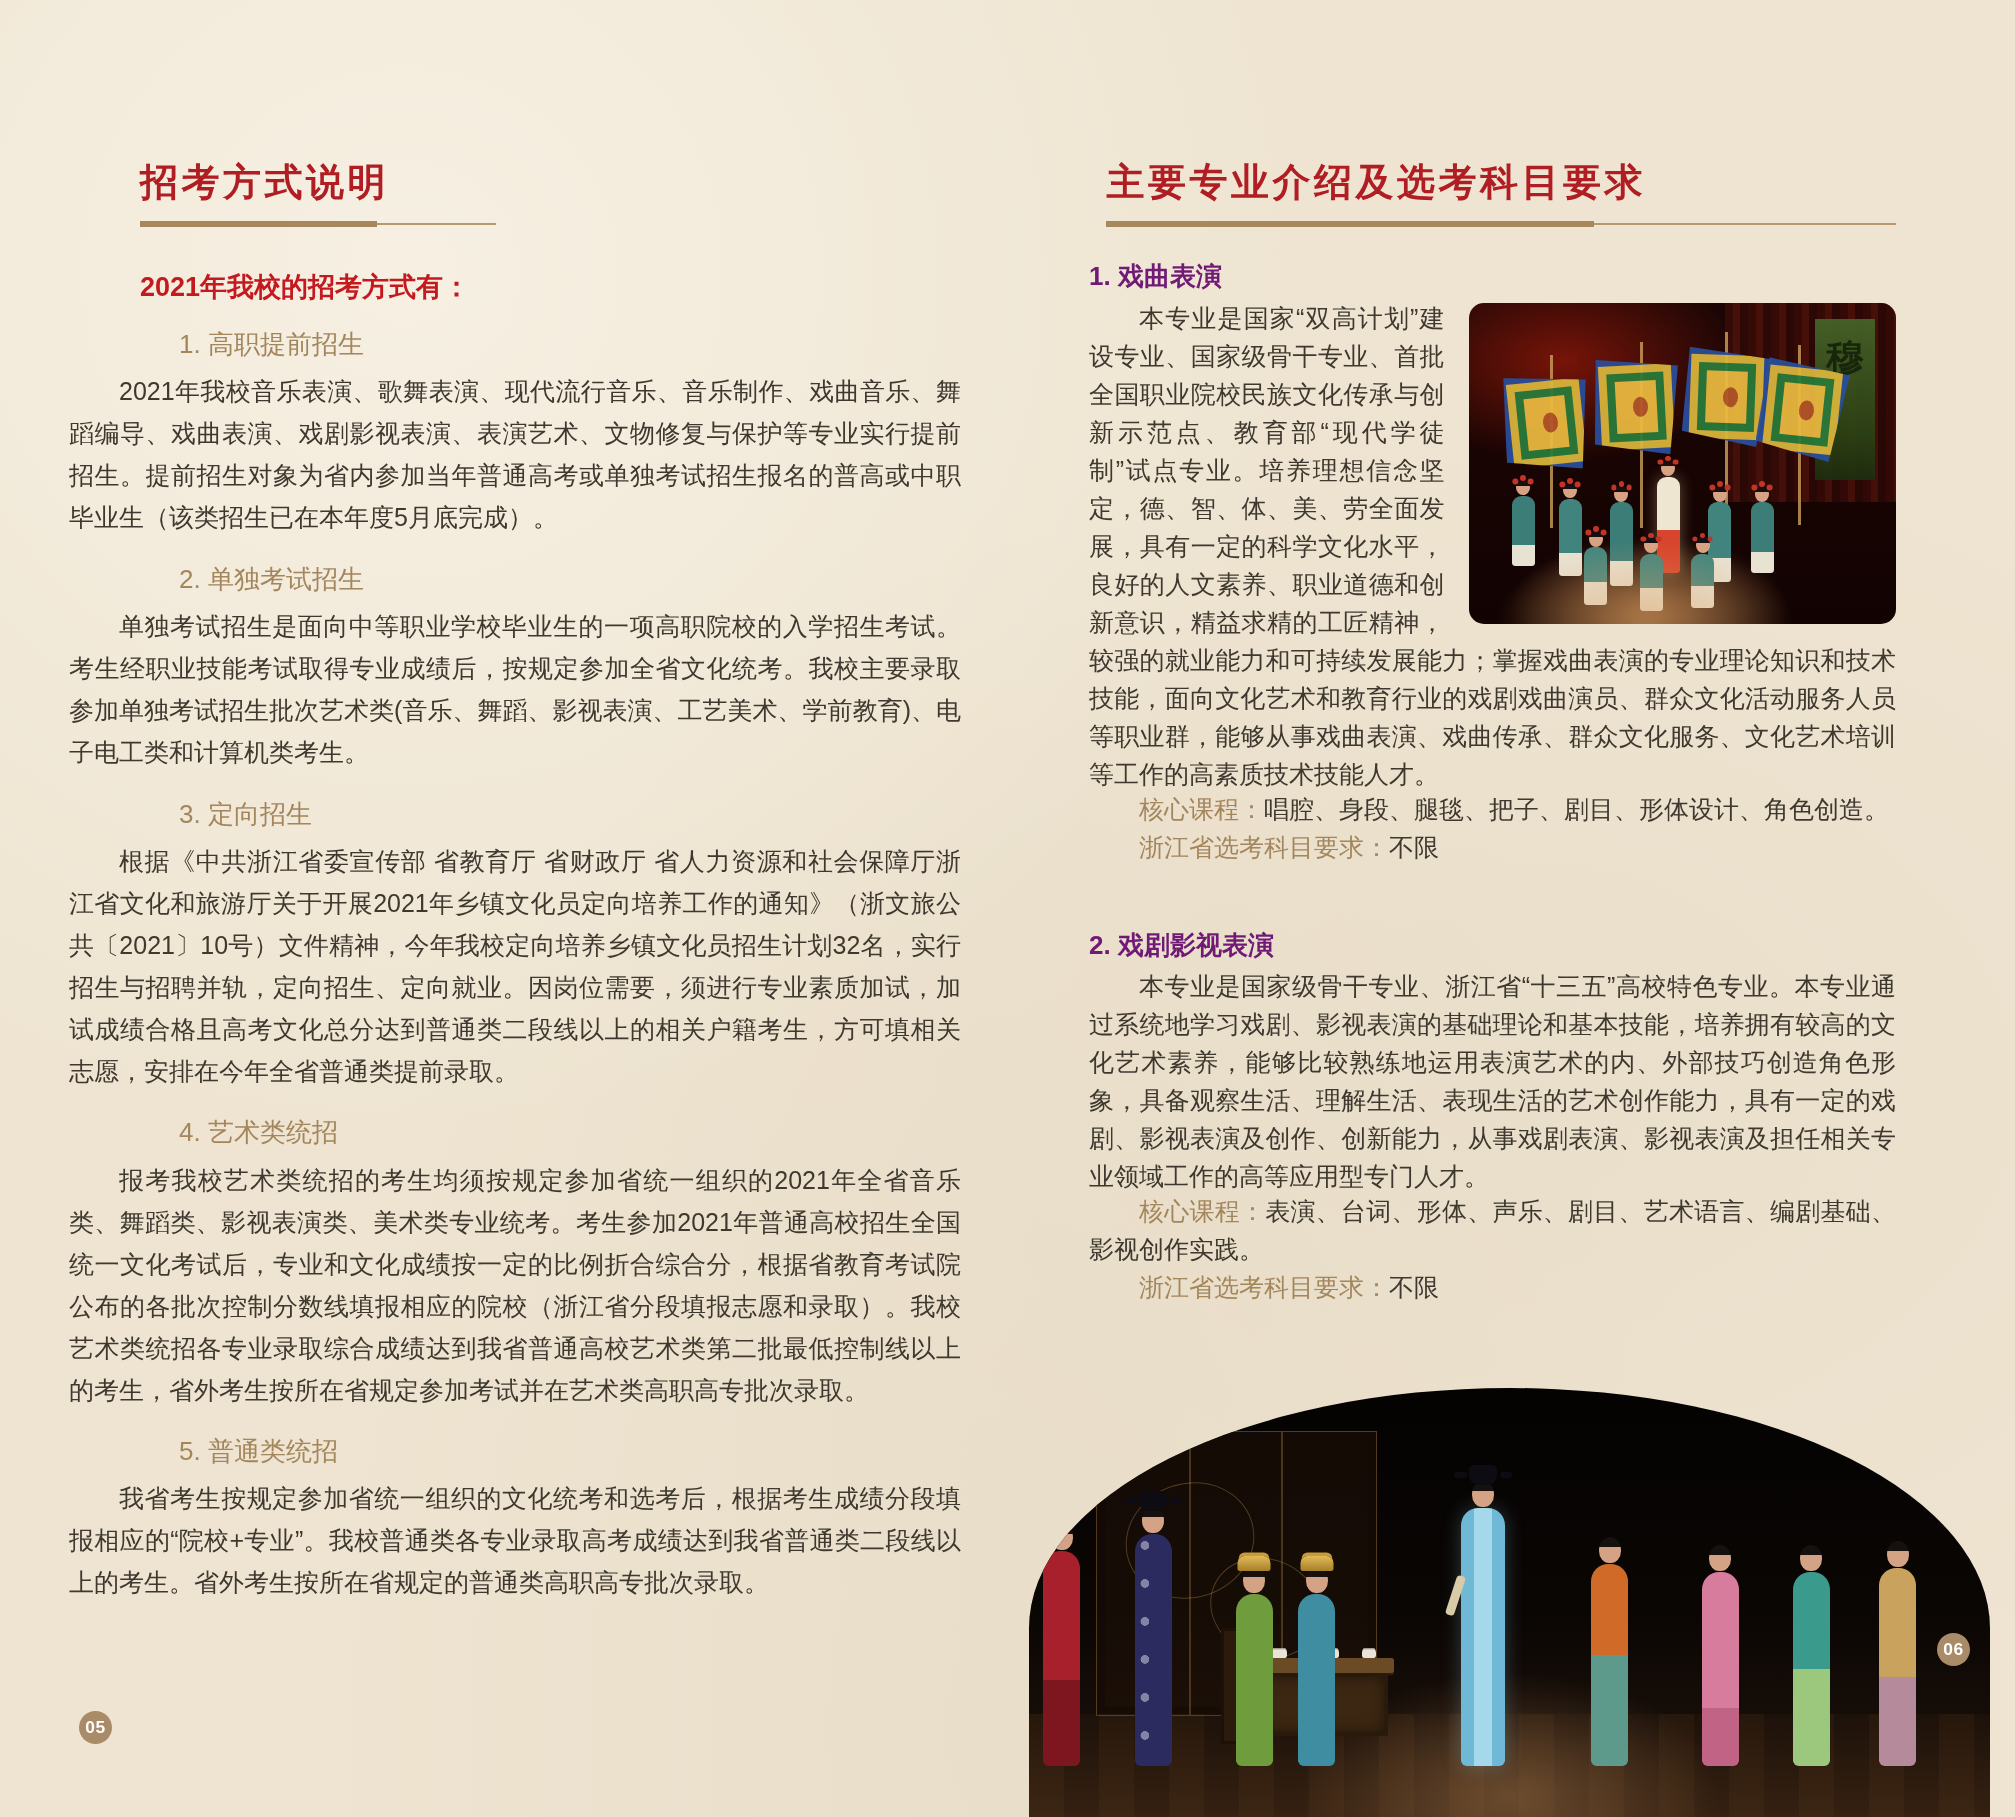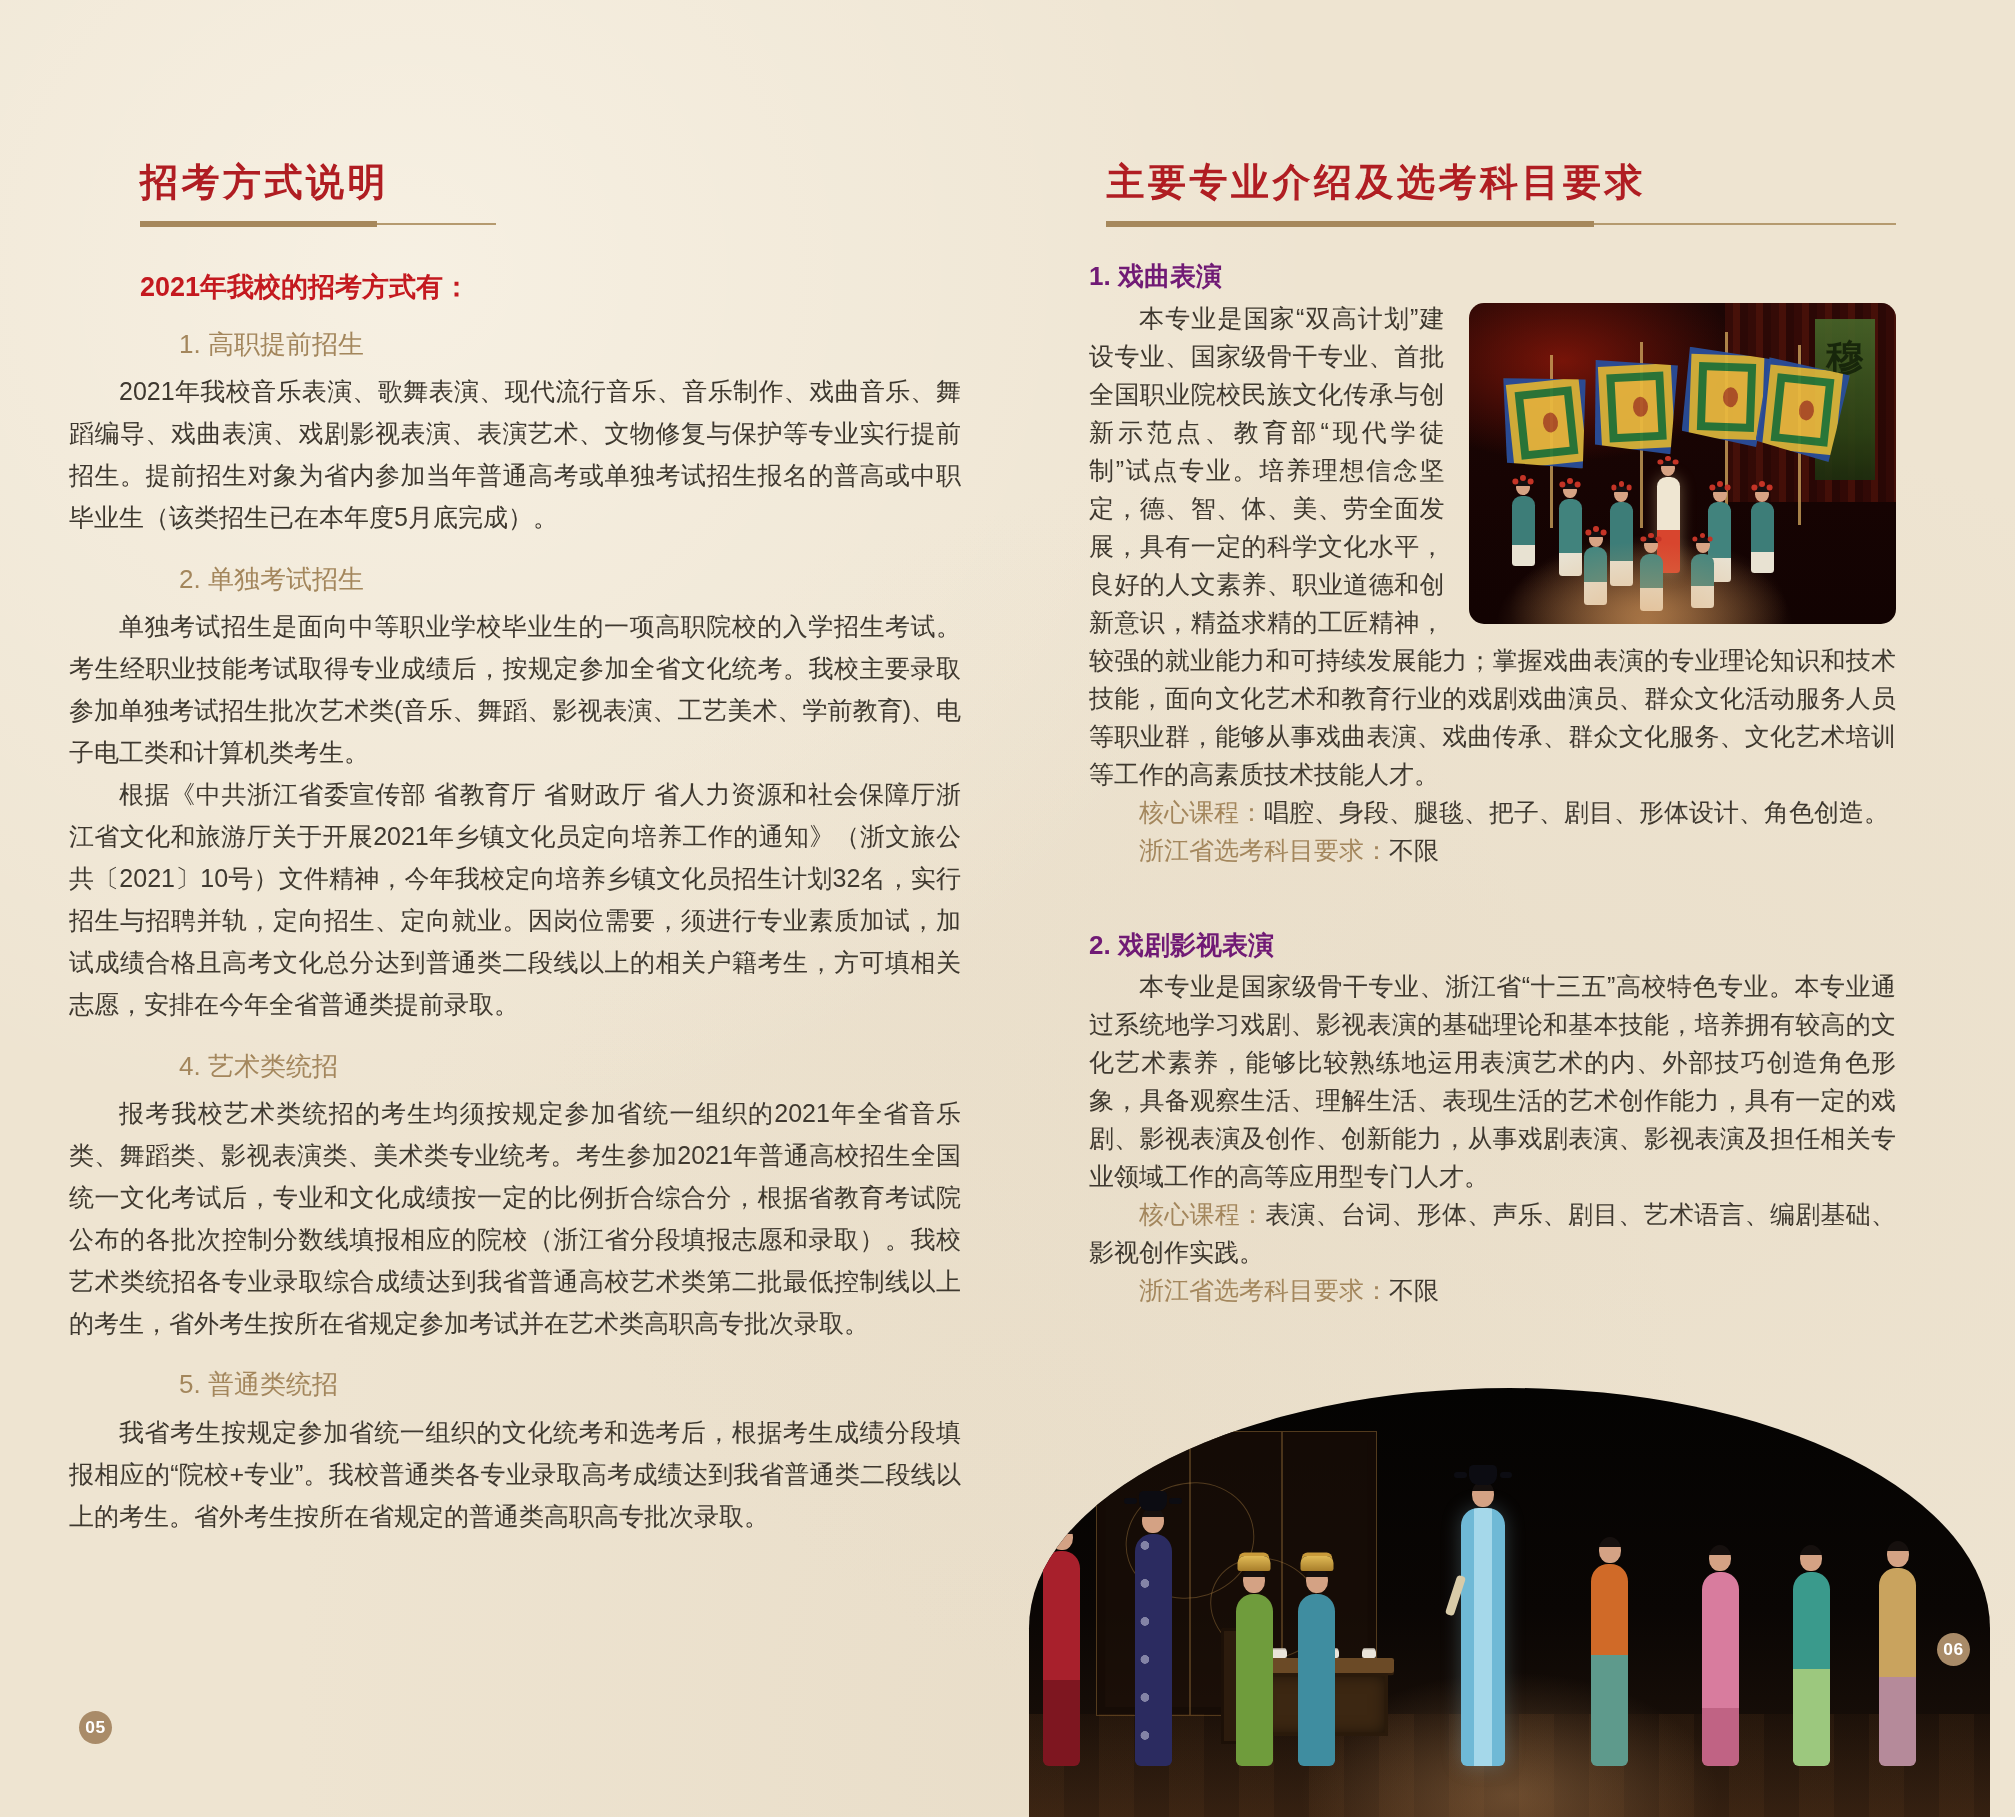--- a/index.html
+++ b/index.html
@@ -43,21 +43,21 @@
   }
   .sec-head-red{
     margin:33px 0 5.8px 0;
     font-size:26px;font-weight:700;color:#701a75;line-height:33px;
   }
   .body-p{
     margin:0;font-size:25px;line-height:42px;
     text-align:justify;text-indent:2em;color:#3e382f;
   }
   #col-right .body-p{line-height:38px;}
-  .meta-p{margin:0;font-size:25px;line-height:38px;text-indent:2em;text-align:justify;}
+  .meta-p{margin:0;font-size:25px;line-height:38px;text-indent:2em;text-align:justify;font-family:Liberation Mono, monospace;}
   .meta-label{color:#a3865c;}
   .meta-value{color:#3e382f;}
   .badge{
     position:absolute;width:33px;height:33px;border-radius:50%;
     background:#a98b68;color:#fff;font-size:17.4px;font-weight:700;
     display:flex;align-items:center;justify-content:center;z-index:6;
     letter-spacing:0.6px;
   }
   #badge-05{left:79px;top:1711px;}
   #badge-06{left:1937px;top:1633px;}
@@ -159,20 +159,21 @@
     <div class="sec-head-brown">1. 高职提前招生</div>
     <p class="body-p">2021年我校音乐表演、歌舞表演、现代流行音乐、音乐制作、戏曲音乐、舞蹈编导、戏曲表演、戏剧影视表演、表演艺术、文物修复与保护等专业实行提前招生。提前招生对象为省内参加当年普通高考或单独考试招生报名的普高或中职毕业生（该类招生已在本年度5月底完成）。</p>
   </div>
 
   <div>
     <div class="sec-head-brown">2. 单独考试招生</div>
     <p class="body-p">单独考试招生是面向中等职业学校毕业生的一项高职院校的入学招生考试。考生经职业技能考试取得专业成绩后，按规定参加全省文化统考。我校主要录取参加单独考试招生批次艺术类(音乐、舞蹈、影视表演、工艺美术、学前教育)、电子电工类和计算机类考生。</p>
   </div>
 
   <div>
+    <div class="sec-head-brown">3. 定向招生</div>
     <p class="body-p">根据《中共浙江省委宣传部 省教育厅 省财政厅 省人力资源和社会保障厅浙江省文化和旅游厅关于开展2021年乡镇文化员定向培养工作的通知》（浙文旅公共〔2021〕10号）文件精神，今年我校定向培养乡镇文化员招生计划32名，实行招生与招聘并轨，定向招生、定向就业。因岗位需要，须进行专业素质加试，加试成绩合格且高考文化总分达到普通类二段线以上的相关户籍考生，方可填相关志愿，安排在今年全省普通类提前录取。</p>
   </div>
 
   <div>
     <div class="sec-head-brown">4. 艺术类统招</div>
     <p class="body-p">报考我校艺术类统招的考生均须按规定参加省统一组织的2021年全省音乐类、舞蹈类、影视表演类、美术类专业统考。考生参加2021年普通高校招生全国统一文化考试后，专业和文化成绩按一定的比例折合综合分，根据省教育考试院公布的各批次控制分数线填报相应的院校（浙江省分段填报志愿和录取）。我校艺术类统招各专业录取综合成绩达到我省普通高校艺术类第二批最低控制线以上的考生，省外考生按所在省规定参加考试并在艺术类高职高专批次录取。</p>
   </div>
 
   <div>
     <div class="sec-head-brown">5. 普通类统招</div>

